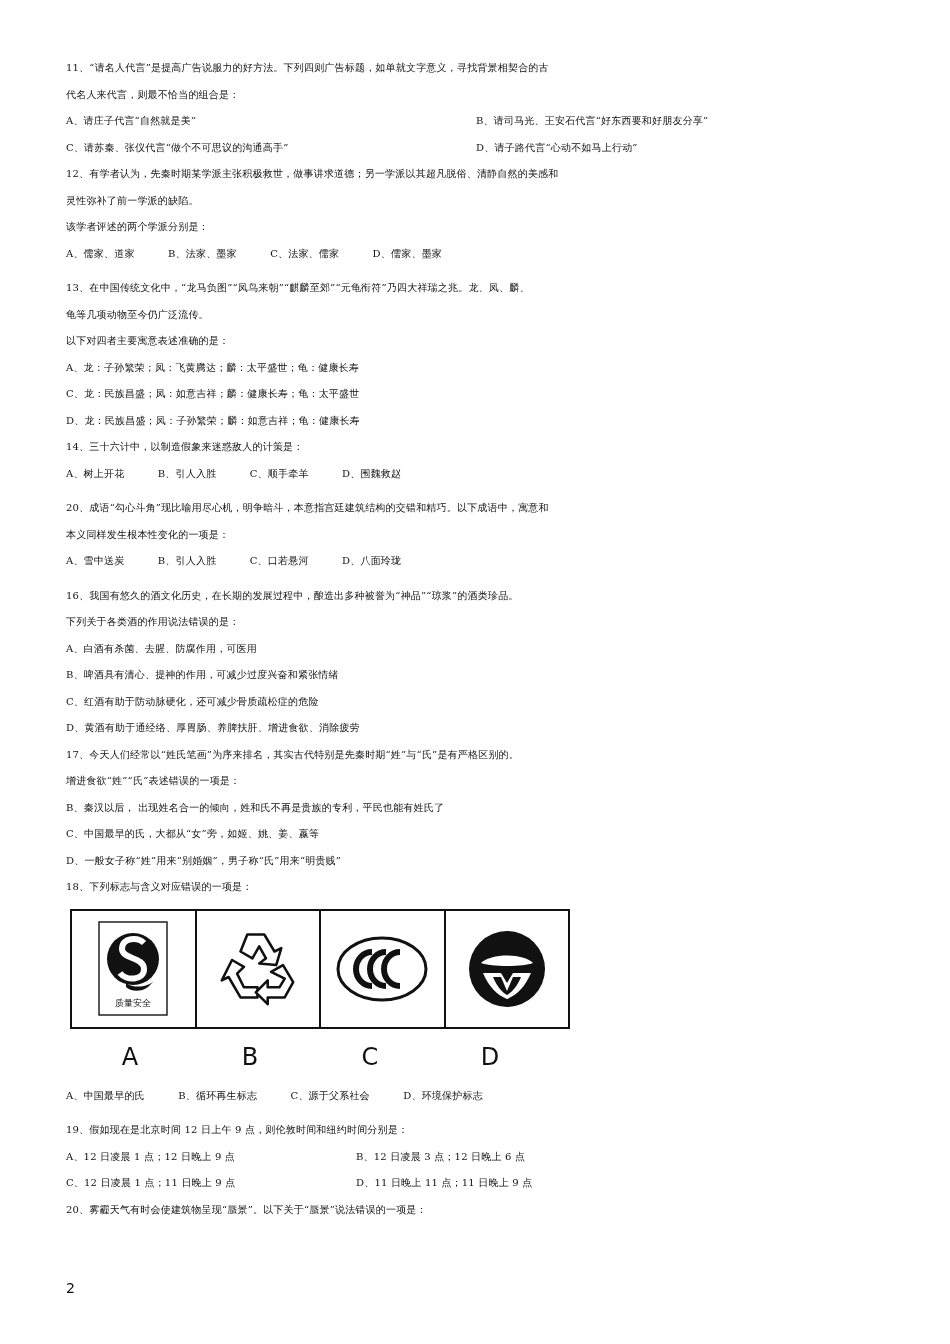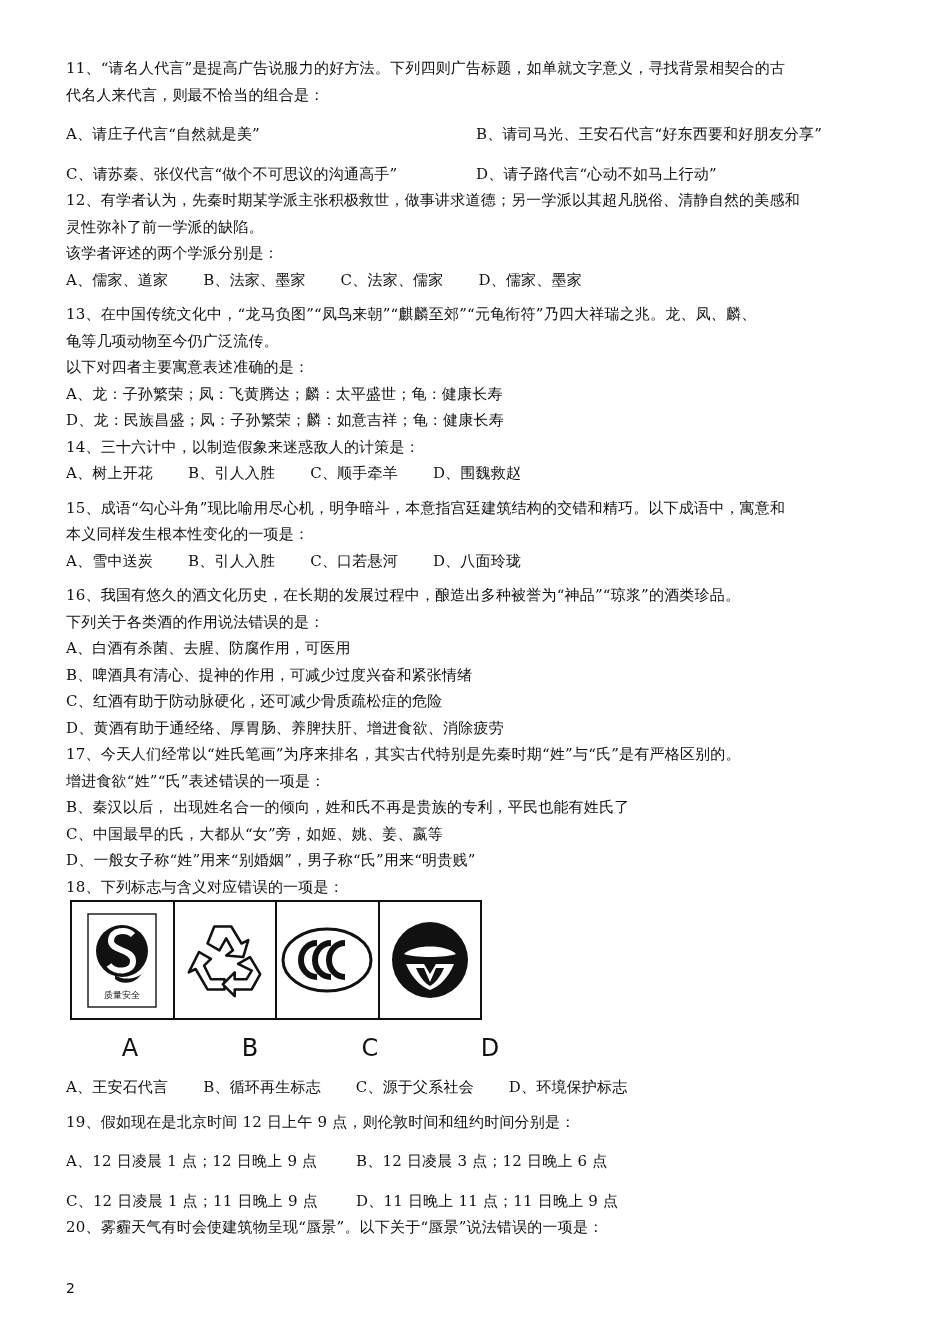--- a/index.html
+++ b/index.html
@@ -1,25 +1,25 @@
 <!DOCTYPE html>
 <html><head>
 <meta charset="utf-8">
 <style>
   html, body { margin: 0; padding: 0; background: #ffffff; }
   body { width: 950px; height: 1344px; position: relative; overflow: hidden;
          font-family: "DejaVu Serif", "Liberation Serif", serif; color: #111; }
   .page { position: absolute; left: 66px; top: 55px; width: 820px; }
-  .line { font-size: 15px; line-height: 26.5px; height: 26.5px; white-space: nowrap; letter-spacing: 0.2px; }
+  .line { font-size: 10px; line-height: 26.5px; height: 26.5px; white-space: nowrap; letter-spacing: 0.2px; }
   .gap { height: 8px; }
-  .opts2 { display: flex; margin-top: 13px; }
+  .opts2 { display: flex; }
   .opts2 span { display: inline-block; }
   .opts2 .c1 { width: 410px; }
   .opts4 span { margin-right: 30px; }
-  .signs { margin-top: 0; margin-left: 4px; width: 412px; height: 120px; display: flex; border: 2px solid #111; box-sizing: border-box; }
+  .signs { margin-top: 8px; margin-left: 4px; width: 500px; height: 120px; display: flex; border: 2px solid #111; box-sizing: border-box; }
   .cell { flex: 1; border-right: 2px solid #111; display: flex; align-items: center; justify-content: center; }
   .cell:last-child { border-right: none; }
   .sign-letters { display: flex; width: 480px; margin-left: 4px; margin-top: 14px; height: 40px; }
   .sign-letters span { flex: 1; text-align: center; font-family: "DejaVu Sans", sans-serif; font-size: 24px; }
   .footer { position: absolute; left: 66px; top: 1280px; font-family: "DejaVu Sans", sans-serif; font-size: 14px; }
 </style>
 </head>
 <body>
 
 <div class="page">
@@ -48,36 +48,37 @@
       <span>D、儒家、墨家</span>
     </div>
   </div>
   <div class="gap"></div>
 
   <div>
     <div class="line">13、在中国传统文化中，“龙马负图”“凤鸟来朝”“麒麟至郊”“元龟衔符”乃四大祥瑞之兆。龙、凤、麟、</div>
     <div class="line">龟等几项动物至今仍广泛流传。</div>
     <div class="line">以下对四者主要寓意表述准确的是：</div>
     <div class="line">A、龙：子孙繁荣；凤：飞黄腾达；麟：太平盛世；龟：健康长寿</div>
+    <div class="line">C、龙：民族昌盛；凤：如意吉祥；麟：健康长寿；龟：太平盛世</div>
     <div class="line">D、龙：民族昌盛；凤：子孙繁荣；麟：如意吉祥；龟：健康长寿</div>
   </div>
 
   <div>
     <div class="line">14、三十六计中，以制造假象来迷惑敌人的计策是：</div>
     <div class="line opts4">
       <span>A、树上开花</span>
       <span>B、引人入胜</span>
       <span>C、顺手牵羊</span>
       <span>D、围魏救赵</span>
     </div>
   </div>
   <div class="gap"></div>
 
   <div>
-    <div class="line">15、成语“勾心斗角”现比喻用尽心机，明争暗斗，本意指宫廷建筑结构的交错和精巧。以下成语中，寓意和</div>
+    <div class="line">20、成语“勾心斗角”现比喻用尽心机，明争暗斗，本意指宫廷建筑结构的交错和精巧。以下成语中，寓意和</div>
     <div class="line">本义同样发生根本性变化的一项是：</div>
     <div class="line opts4">
       <span>A、雪中送炭</span>
       <span>B、引人入胜</span>
       <span>C、口若悬河</span>
       <span>D、八面玲珑</span>
     </div>
   </div>
   <div class="gap"></div>
 
@@ -136,21 +137,21 @@
         </svg>
       </div>
     </div>
     <div class="sign-letters">
       <span>A</span>
       <span>B</span>
       <span>C</span>
       <span>D</span>
     </div>
     <div class="line opts4">
-      <span>A、王安石代言</span>
+      <span>A、中国最早的氏</span>
       <span>B、循环再生标志</span>
       <span>C、源于父系社会</span>
       <span>D、环境保护标志</span>
     </div>
   </div>
   <div class="gap"></div>
 
   <div>
     <div class="line">19、假如现在是北京时间 12 日上午 9 点，则伦敦时间和纽约时间分别是：</div>
     <div class="line opts2">

